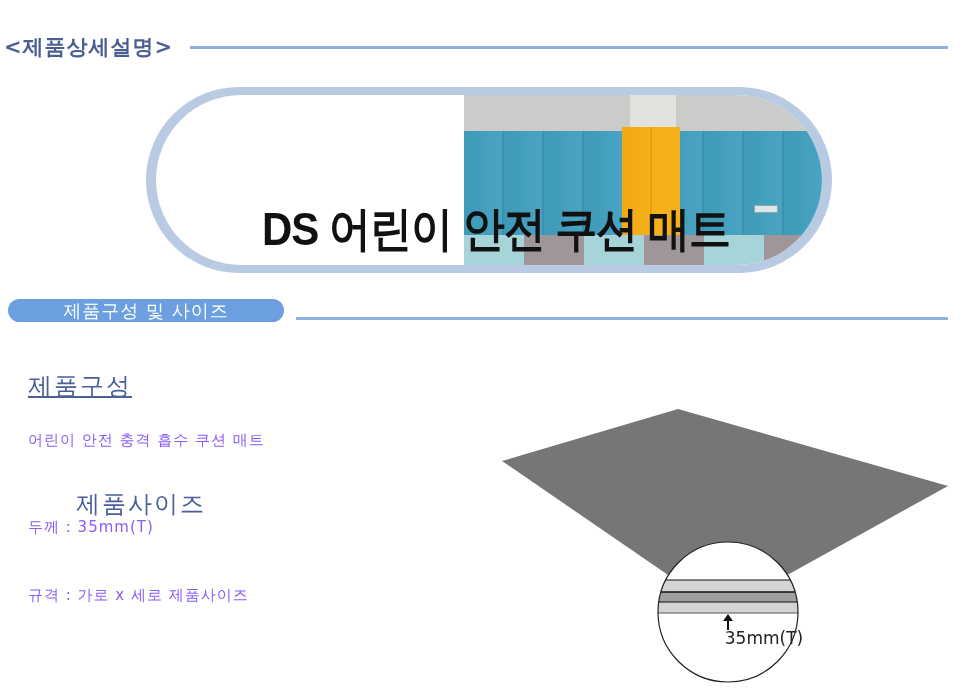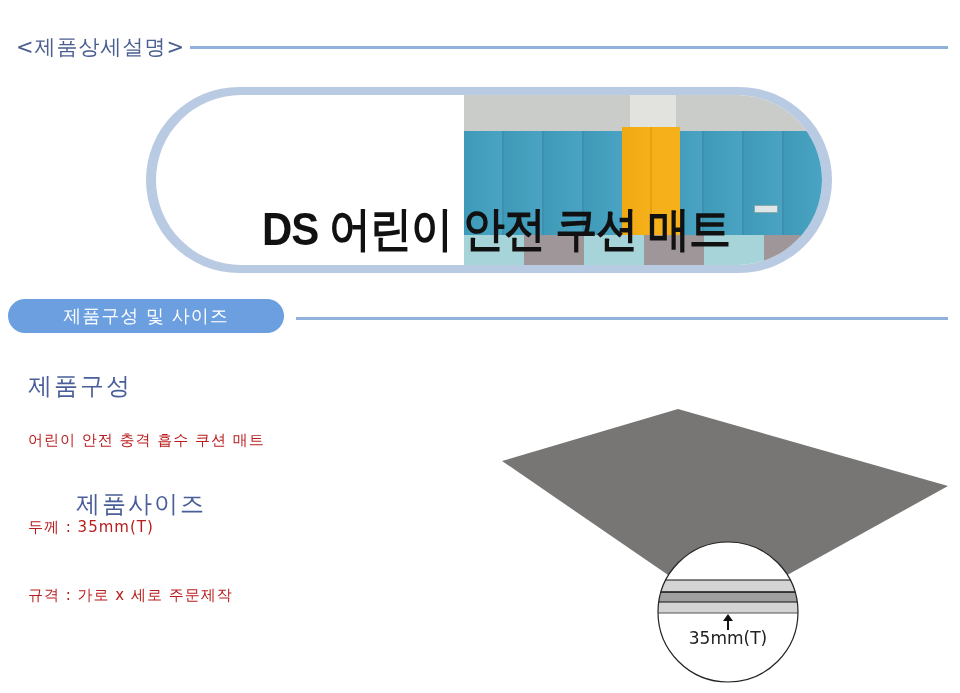--- a/index.html
+++ b/index.html
@@ -1,21 +1,21 @@
 <!DOCTYPE html>
 <html><head>
 <meta charset="utf-8">
 <style>
   * { box-sizing: border-box; margin: 0; padding: 0; }
   html, body { width: 960px; height: 693px; background: #ffffff; overflow: hidden; }
   body { position: relative; font-family: "DejaVu Sans", "Liberation Sans", sans-serif; }
 
   .top-title {
-    position: absolute; left: 16px; top: 34px;
-    font-size: 21px; color: #4a5f8f; letter-spacing: 1px; line-height: 26px;
+    position: absolute; left: 4px; top: 34px;
+    font-size: 21px; color: #4a5f8f; letter-spacing: 1px; line-height: 26px; font-weight: bold;
   }
   .top-rule {
     position: absolute; left: 190px; top: 46px; width: 758px; height: 3px;
     background: #8fb1dc;
   }
 
   .banner {
     position: absolute; left: 146px; top: 87px; width: 686px; height: 186px;
     border-radius: 93px; background: #b9cbe3; overflow: hidden;
   }
@@ -42,41 +42,41 @@
     background: repeating-linear-gradient(90deg, #a7d4d8 0, #a7d4d8 60px, #9f969a 60px, #9f969a 120px);
   }
   .banner-title {
     position: absolute; left: 0; top: 198px; width: 960px; padding-left: 262px;
     font-size: 42px; font-weight: bold; color: #111111; letter-spacing: -1px;
     white-space: nowrap; font-family: "Liberation Sans", "DejaVu Sans", sans-serif;
     transform: scaleY(1.12); transform-origin: left top;
   }
 
   .section-pill {
-    position: absolute; left: 8px; top: 299px; width: 276px; height: 34px;
+    position: absolute; left: 8px; top: 299px; width: 276px; height: 23px;
     background: #6b9fdf; border-radius: 20px;
     color: #ffffff; font-size: 18px; letter-spacing: 1px;
     display: flex; align-items: center; justify-content: center;
   }
   .section-rule {
     position: absolute; left: 296px; top: 317px; width: 652px; height: 3px;
     background: #8fb1dc;
   }
 
   .h2 { position: absolute; left: 28px; font-size: 24px; color: #4a5f9a; letter-spacing: 2px; }
-  .h2.comp { top: 370px; }
+  .h2.comp { top: 370px; text-decoration: underline; }
   .h2.size { top: 488px; margin-left: 48px; }
-  .body-text { position: absolute; left: 28px; font-size: 15px; color: #b91c1c; letter-spacing: 1px; }
+  .body-text { position: absolute; left: 28px; font-size: 15px; color: #8b5cf6; letter-spacing: 1px; }
   .body-text.desc { top: 431px; }
   .body-text.thick { top: 518px; }
   .body-text.spec { top: 586px; }
 
   .mat-figure { position: absolute; left: 0; top: 0; width: 960px; height: 693px; pointer-events: none; }
   .thickness-label {
-    position: absolute; left: 658px; top: 628px; width: 140px; text-align: center;
+    position: absolute; left: 694px; top: 628px; width: 140px; text-align: center;
     font-size: 17px; color: #222222;
   }
 </style>
 </head>
 <body>
 
 <div class="top-title">&lt;제품상세설명&gt;</div>
 <div class="top-rule"></div>
 
 <div class="banner">
@@ -94,21 +94,21 @@
 <div class="banner-title">DS 어린이 안전 쿠션 매트</div>
 
 <div class="section-pill">제품구성 및 사이즈</div>
 <div class="section-rule"></div>
 
 <div class="h2 comp">제품구성</div>
 <div class="body-text desc">어린이 안전 충격 흡수 쿠션 매트</div>
 
 <div class="h2 size">제품사이즈</div>
 <div class="body-text thick">두께 : 35mm(T)</div>
-<div class="body-text spec">규격 : 가로 x 세로 주문제작</div>
+<div class="body-text spec">규격 : 가로 x 세로 제품사이즈</div>
 
 <svg class="mat-figure" viewBox="0 0 960 693" width="960" height="693">
   <polygon points="678,409 948,486 760,590 690,590 502,461" fill="#777674"></polygon>
   <defs>
     <clipPath id="circ">
         <circle cx="728" cy="612" r="70"></circle>
       </clipPath>
   </defs>
   <circle cx="728" cy="612" r="70" fill="#ffffff"></circle>
   <g clip-path="url(#circ)">

